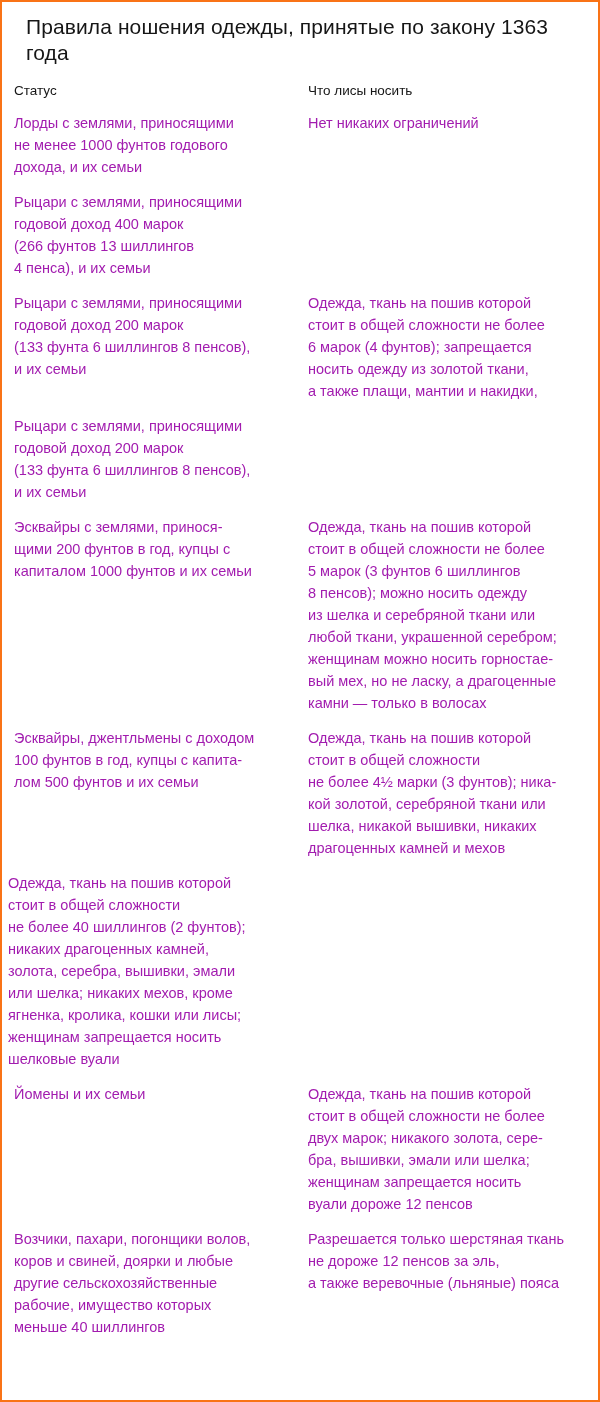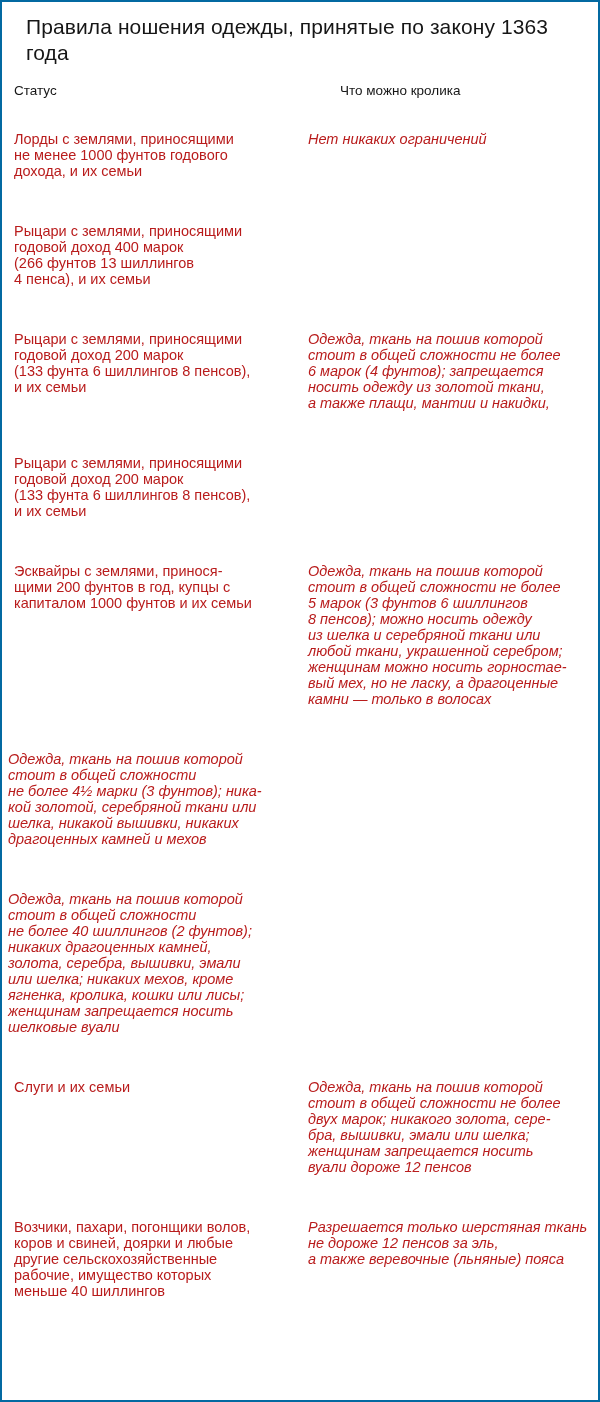--- a/index.html
+++ b/index.html
@@ -5,73 +5,71 @@
   * { margin: 0; padding: 0; box-sizing: border-box; }
   html, body { background: #ffffff; }
   body {
     width: 600px;
     font-family: "Liberation Sans", "DejaVu Sans", sans-serif;
     color: #1c1c1c;
   }
   .page {
     width: 600px;
     height: 1402px;
-    border: 2px solid #0369a1;
+    border: 2px solid #f97316;
     background: #ffffff;
     padding: 8px 8px 0 0;
     overflow: hidden;
   }
   .page-title {
     font-size: 21px;
     font-weight: 400;
     line-height: 26px;
     padding-left: 24px;
     margin-top: 4px;
     margin-bottom: 16px;
     letter-spacing: 0.1px;
     color: #161616;
   }
   .table { width: 100%; }
   .thead {
     display: grid;
     grid-template-columns: 300px 1fr;
-    margin-bottom: 0;
-    gap: 32px;
+    margin-bottom: 12px;
   }
   .th {
     font-size: 13.5px;
     line-height: 18px;
     color: #161616;
   }
   .th.status-col { padding-left: 12px; }
   .th.allowed-col { padding-left: 6px; }
   .tr {
     display: grid;
     grid-template-columns: 300px 1fr;
     margin-bottom: 13px;
   }
   .td {
     font-size: 14.5px;
-    line-height: 16px;
+    line-height: 22px;
     white-space: pre-line;
-    color: #b91c1c;
-    margin-top: 31px;
+    color: #a21caf;
   }
   .td.status { padding-left: 12px; padding-right: 6px; }
-  .td.allowed { padding-left: 6px; padding-right: 2px; font-style: italic; }
+  .td.allowed { padding-left: 6px; padding-right: 2px; }
 </style>
 </head>
 <body>
 
 <div class="page">
   <h1 class="page-title">Правила ношения одежды, принятые по закону 1363 года</h1>
   <div class="table">
     <div class="thead">
       <div class="th status-col">Статус</div>
-      <div class="th allowed-col">Что можно кролика</div>
+      <div class="th allowed-col">Что лисы носить</div>
     </div>
     <div id="rows">
         <div class="tr">
           <div class="td status">Лорды с землями, приносящими
 не менее 1000 фунтов годового
 дохода, и их семьи</div>
           <div class="td allowed">Нет никаких ограничений</div>
         </div>
         <div class="tr">
           <div class="td status">Рыцари с землями, приносящими
@@ -104,40 +102,43 @@
 стоит в общей сложности не более
 5 марок (3 фунтов 6 шиллингов
 8 пенсов); можно носить одежду
 из шелка и серебряной ткани или
 любой ткани, украшенной серебром;
 женщинам можно носить горностае-
 вый мех, но не ласку, а драгоценные
 камни — только в волосах</div>
         </div>
         <div class="tr">
+          <div class="td status">Эсквайры, джентльмены с доходом
+100 фунтов в год, купцы с капита-
+лом 500 фунтов и их семьи</div>
           <div class="td allowed">Одежда, ткань на пошив которой
 стоит в общей сложности
 не более 4½ марки (3 фунтов); ника-
 кой золотой, серебряной ткани или
 шелка, никакой вышивки, никаких
 драгоценных камней и мехов</div>
         </div>
         <div class="tr">
           <div class="td allowed">Одежда, ткань на пошив которой
 стоит в общей сложности
 не более 40 шиллингов (2 фунтов);
 никаких драгоценных камней,
 золота, серебра, вышивки, эмали
 или шелка; никаких мехов, кроме
 ягненка, кролика, кошки или лисы;
 женщинам запрещается носить
 шелковые вуали</div>
         </div>
         <div class="tr">
-          <div class="td status">Слуги и их семьи</div>
+          <div class="td status">Йомены и их семьи</div>
           <div class="td allowed">Одежда, ткань на пошив которой
 стоит в общей сложности не более
 двух марок; никакого золота, сере-
 бра, вышивки, эмали или шелка;
 женщинам запрещается носить
 вуали дороже 12 пенсов</div>
         </div>
         <div class="tr">
           <div class="td status">Возчики, пахари, погонщики волов,
 коров и свиней, доярки и любые

